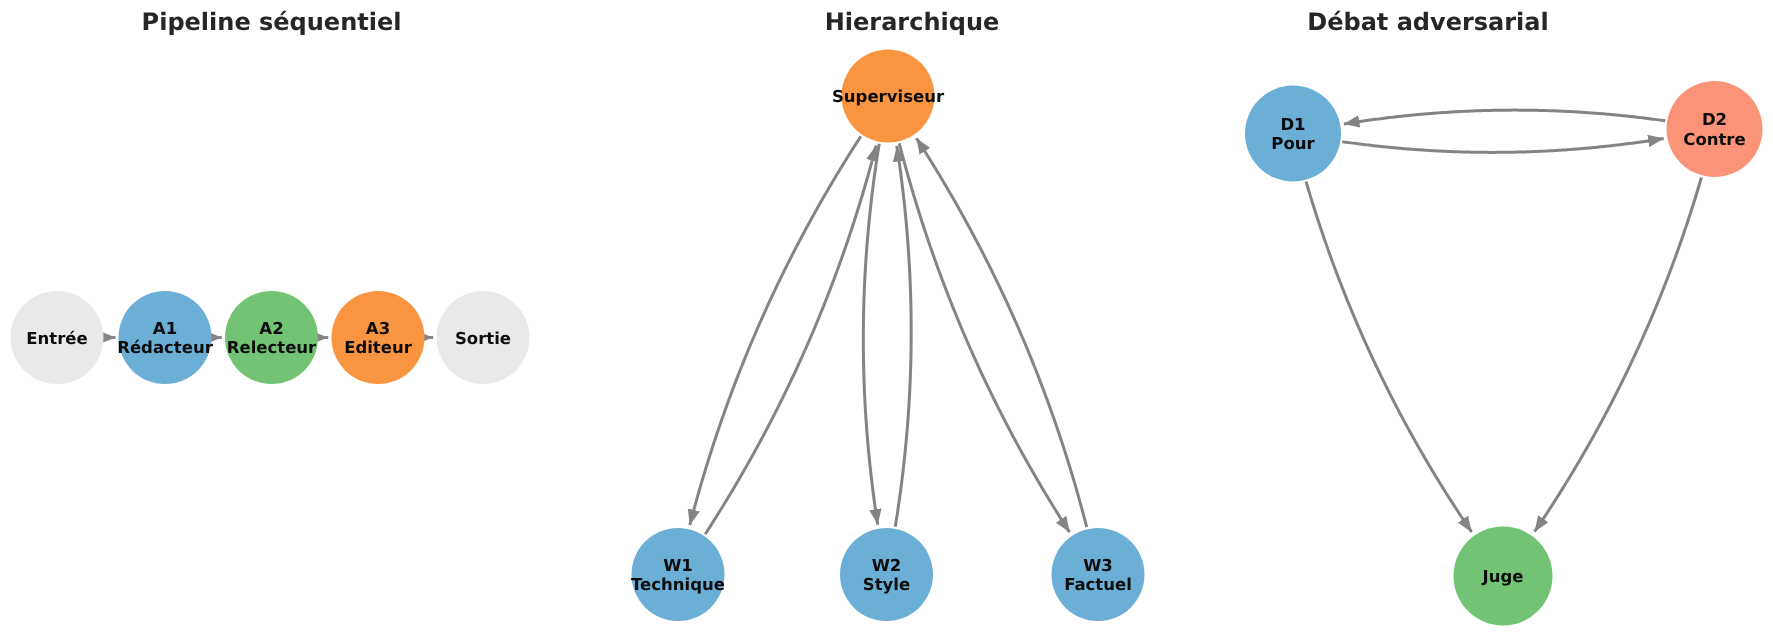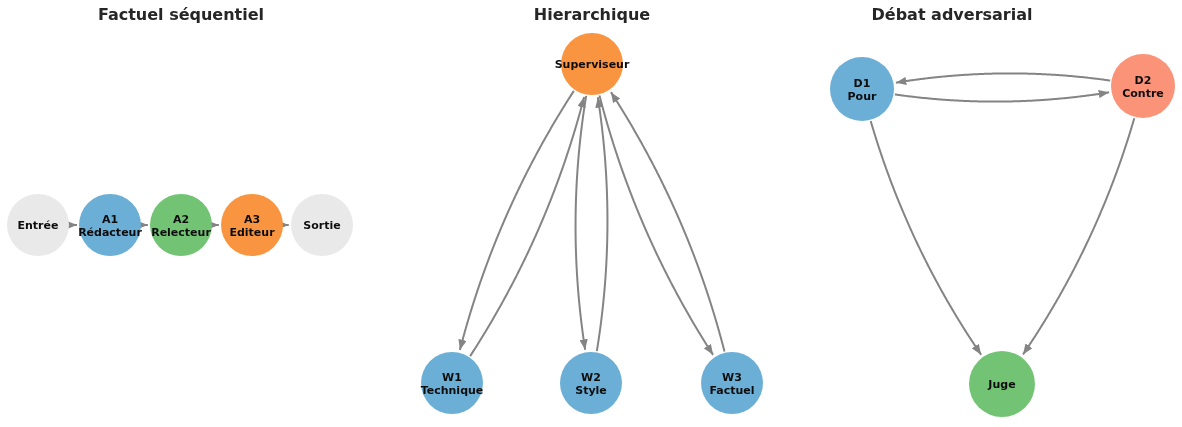--- a/index.html
+++ b/index.html
@@ -37,22 +37,22 @@
     font-family: "DejaVu Sans", "Liberation Sans", sans-serif;
     font-size: 11px;
     font-weight: bold;
     text-anchor: middle;
   }
 </style>
 </head>
 <body>
 
 <div class="figure">
-  <div class="panel-title" style="left:181px">Factuel séquentiel</div>
-  <div class="panel-title" style="left:592px">Hierarchique</div>
+  <div class="panel-title" style="left:181px">Pipeline séquentiel</div>
+  <div class="panel-title" style="left:608px">Hierarchique</div>
   <div class="panel-title" style="left:952px">Débat adversarial</div>
   <svg id="diagram" xmlns="http://www.w3.org/2000/svg" width="1182" height="427" viewBox="0 0 1182 427">
       <defs>
         <marker id="arrowhead" viewBox="0 0 10 8" refX="10" refY="4" markerWidth="5.2" markerHeight="4.2" orient="auto">
           <path d="M0,0 L10,4 L0,8 Z" fill="#848484"></path>
         </marker>
       </defs>
       <g>
         <path d="M70.10,225.00 L70.40,225.00 L70.70,225.00 L71.00,225.00 L71.30,225.00 L71.60,225.00 L71.90,225.00 L72.20,225.00 L72.50,225.00 L72.80,225.00 L73.10,225.00 L73.40,225.00 L73.70,225.00 L74.00,225.00 L74.30,225.00 L74.60,225.00 L74.90,225.00 L75.20,225.00 L75.50,225.00 L75.80,225.00 L76.10,225.00 L76.40,225.00 L76.70,225.00 L77.00,225.00" class="edge-path" stroke="#848484" marker-end="url(#arrowhead)"></path>
         <path d="M142.25,225.00 L142.54,225.00 L142.84,225.00 L143.13,225.00 L143.43,225.00 L143.72,225.00 L144.02,225.00 L144.32,225.00 L144.61,225.00 L144.91,225.00 L145.20,225.00 L145.50,225.00 L145.80,225.00 L146.09,225.00 L146.39,225.00 L146.68,225.00 L146.98,225.00 L147.27,225.00 L147.57,225.00 L147.87,225.00" class="edge-path" stroke="#848484" marker-end="url(#arrowhead)"></path>

